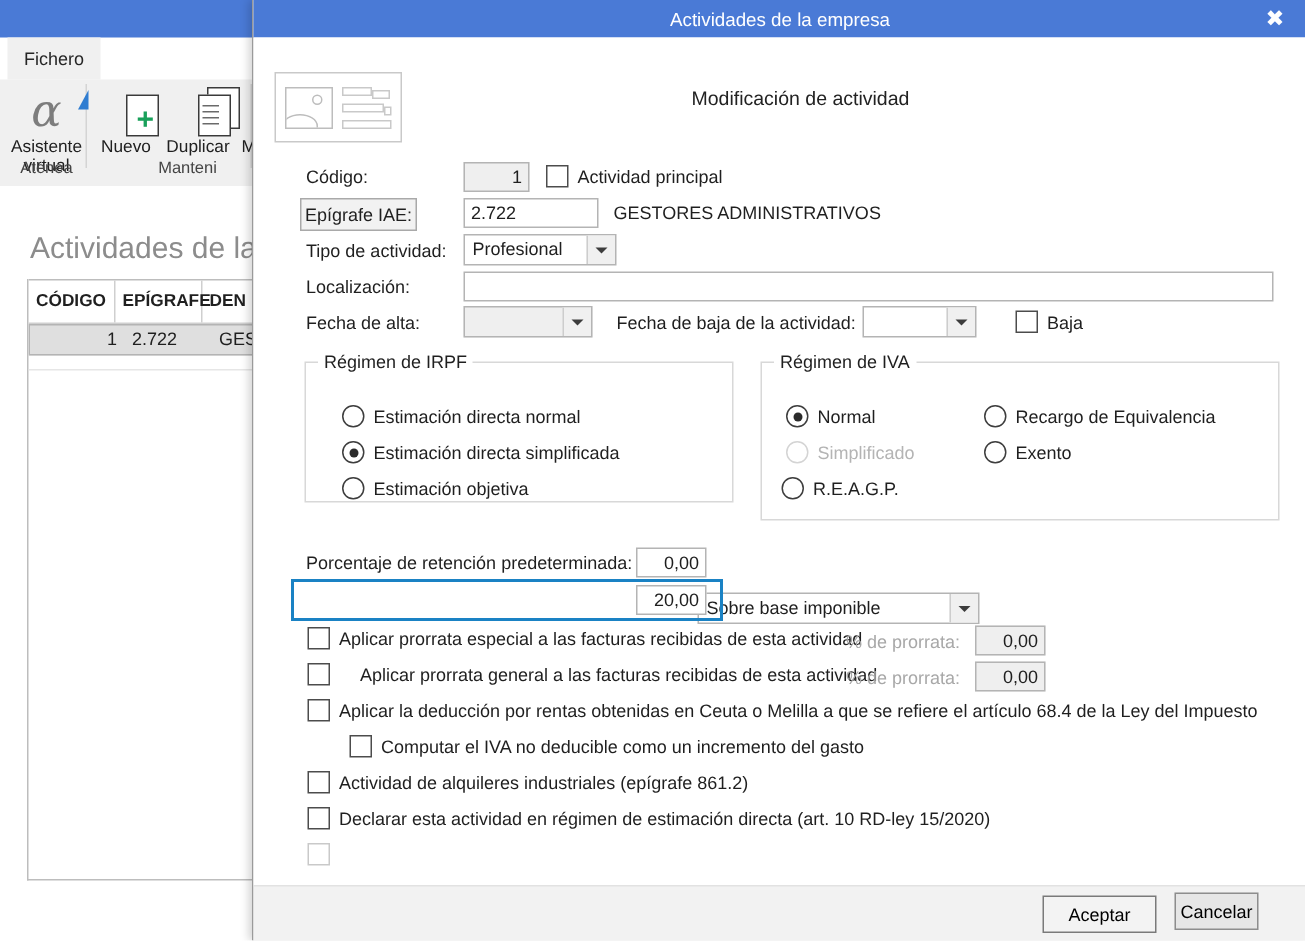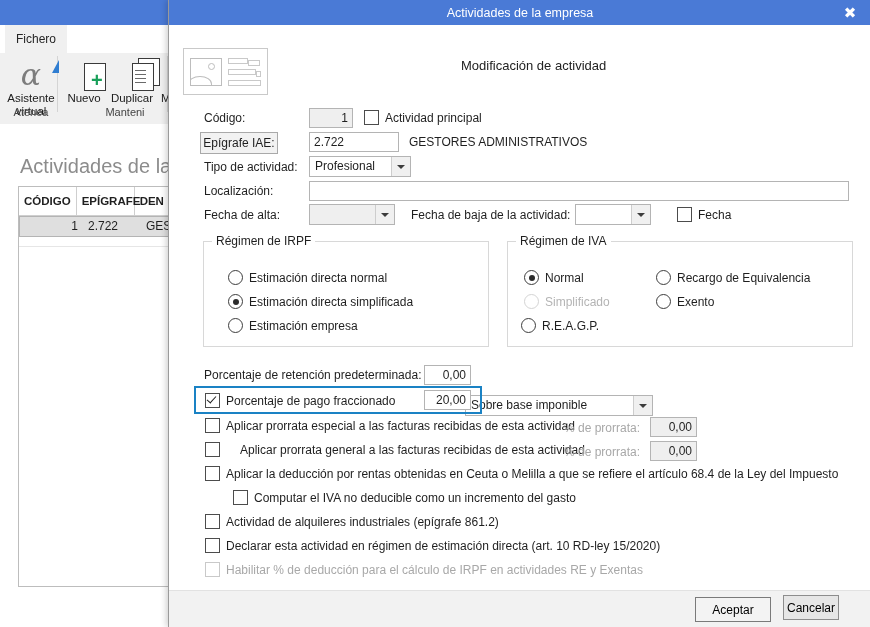--- a/index.html
+++ b/index.html
@@ -361,37 +361,37 @@
         <span class="arrow"></span>
       </div>
 
       <div class="lbl" style="left:242px; top:183px;">Fecha de baja de la actividad:</div>
       <div class="sel" style="left:406px; top:179px; width:76px;">
         <span></span>
         <span class="arrow"></span>
       </div>
       <div class="cb" style="left:508px; top:182px;">
         <span class="box"></span>
-        <span>Fecha</span>
-      </div>
-
-      <div class="fs" style="left:34px; top:216px; width:286px; height:106px;">
+        <span>Baja</span>
+      </div>
+
+      <div class="fs" style="left:34px; top:216px; width:286px; height:94px;">
         <span class="fs-legend">Régimen de IRPF</span>
       </div>
       <div class="rd on" style="left:59px; top:269px;">
         <span class="dot"></span>
         <span>Estimación directa simplificada</span>
       </div>
       <div class="rd" style="left:59px; top:245px;">
         <span class="dot"></span>
         <span>Estimación directa normal</span>
       </div>
       <div class="rd" style="left:59px; top:293px;">
         <span class="dot"></span>
-        <span>Estimación empresa</span>
+        <span>Estimación objetiva</span>
       </div>
 
       <div class="fs" style="left:338px; top:216px; width:346px; height:106px;">
         <span class="fs-legend">Régimen de IVA</span>
       </div>
       <div class="rd on" style="left:355px; top:245px;">
         <span class="dot"></span>
         <span>Normal</span>
       </div>
       <div class="rd disabled" style="left:355px; top:269px;">
@@ -411,24 +411,20 @@
         <span>Exento</span>
       </div>
 
       <div class="lbl" style="left:35px; top:343px;">Porcentaje de retención predeterminada:</div>
       <div class="inp num" style="left:255px; top:340px; width:47px;">0,00</div>
       <div class="sel" style="left:296px; top:339px; width:188px;margin-top:31px;">
         <span>Sobre base imponible</span>
         <span class="arrow"></span>
       </div>
 
-      <div class="cb checked" style="left:36px; top:368px;">
-        <span class="box"></span>
-        <span>Porcentaje de pago fraccionado</span>
-      </div>
       <div class="inp num" style="left:255px; top:365px; width:47px;">20,00</div>
       <div class="highlight-box" style="left:25px; top:361px; width:288px; height:28px;"></div>
 
       <div class="cb" style="left:36px; top:393px;">
         <span class="box"></span>
         <span>Aplicar prorrata especial a las facturas recibidas de esta actividad</span>
       </div>
       <div class="lbl gray-txt" style="left:395px; top:396px;">% de prorrata:</div>
       <div class="inp ro num" style="left:481px; top:392px; width:47px;">0,00</div>
 
@@ -454,21 +450,20 @@
         <span>Actividad de alquileres industriales (epígrafe 861.2)</span>
       </div>
 
       <div class="cb" style="left:36px; top:513px;">
         <span class="box"></span>
         <span>Declarar esta actividad en régimen de estimación directa (art. 10 RD-ley 15/2020)</span>
       </div>
 
       <div class="cb disabled" style="left:36px; top:537px;">
         <span class="box"></span>
-        <span>Habilitar % de deducción para el cálculo de IRPF en actividades RE y Exentas</span>
       </div>
 
     </div>
 
     <div class="dlg-footer">
       <div class="btn default" style="left:526px; top:6px; width:76px;">Aceptar</div>
       <div class="btn" style="left:614px; top:4px; width:56px;">Cancelar</div>
     </div>
 
   </div>

